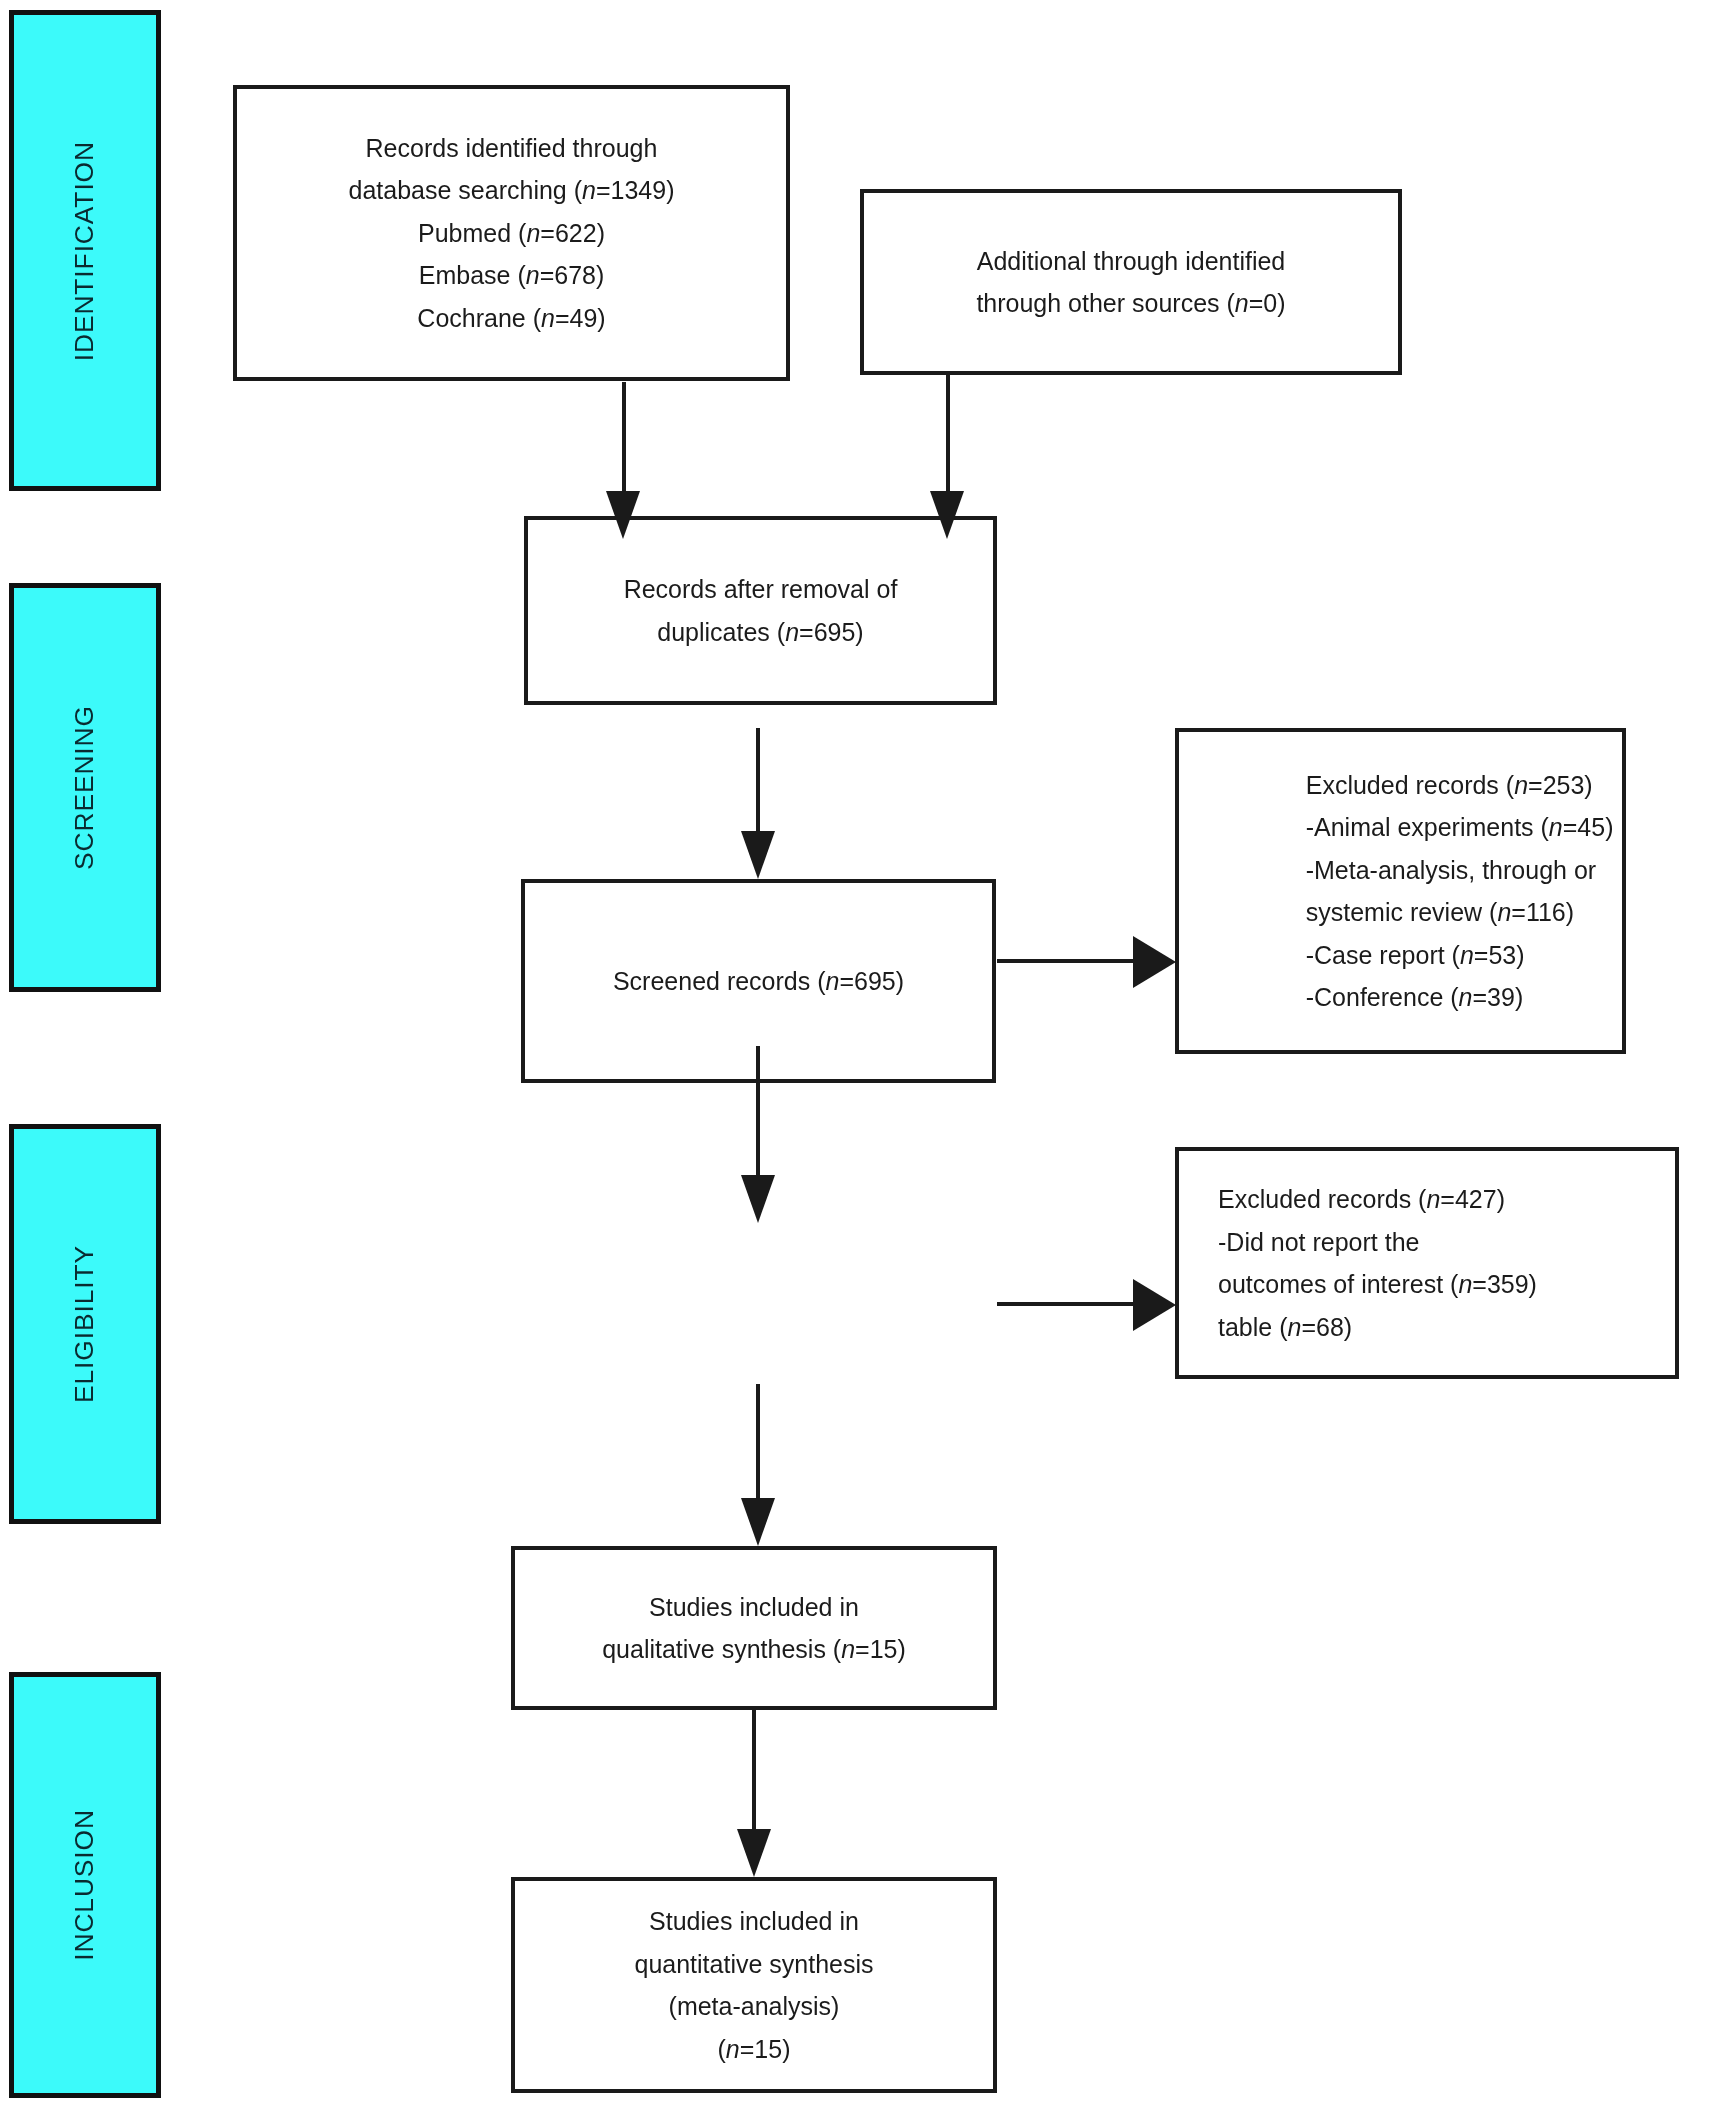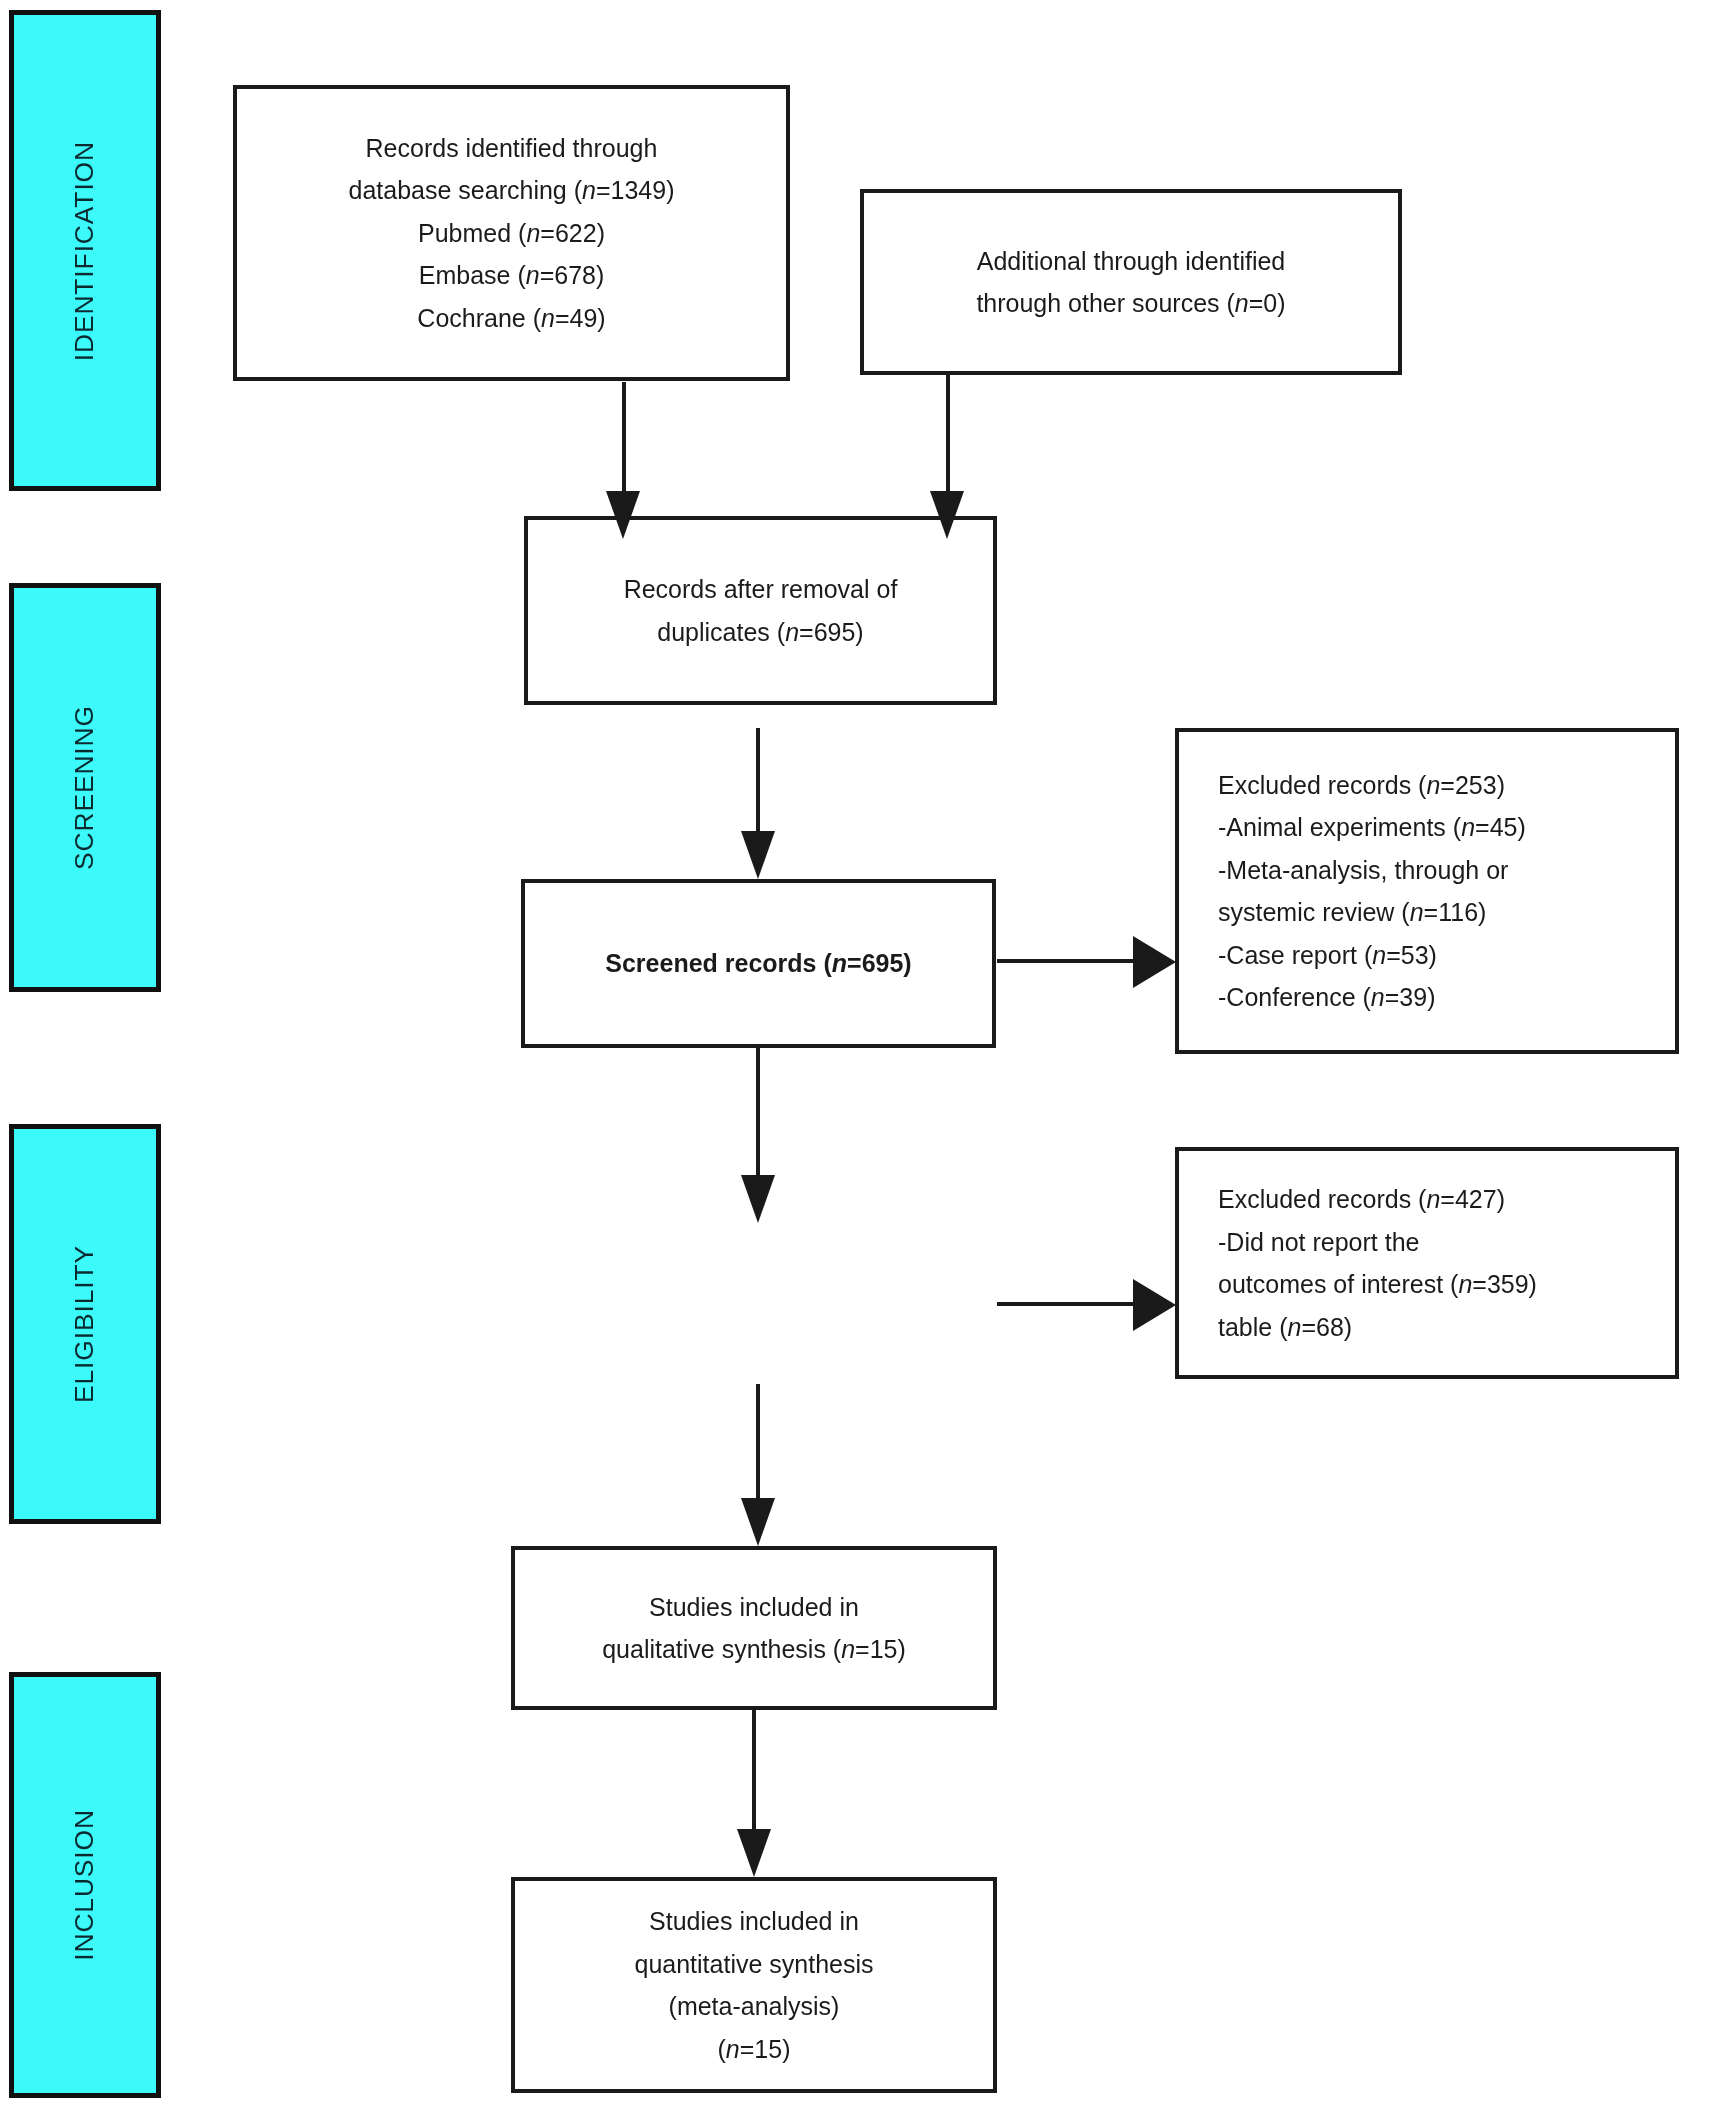--- a/index.html
+++ b/index.html
@@ -54,22 +54,22 @@
     font-size: 25px;
     line-height: 1.7;
   }
   .fbox .txt { text-align: center; }
   .fbox.left-align { justify-content: flex-start; }
   .fbox.left-align .txt { text-align: left; padding-left: 39px; padding-right: 8.5px; }
 
   #box-records-identified  { left: 233px;  top: 85px;  width: 557px; height: 296px; }
   #box-additional-records  { left: 860px; top: 189px;  width: 542px; height: 186px; }
   #box-after-duplicates    { left: 524px;  top: 516px;  width: 473px; height: 189px; }
-  #box-screened            { left: 521px;  top: 879px; width: 475px; height: 169px; font-weight: bold; }
-  #box-excluded-screening  { left: 1175px; top: 728px;  width: 504px; height: 326px; }
+  #box-screened            { left: 521px;  top: 879px; width: 475px; height: 204px; }
+  #box-excluded-screening  { left: 1175px; top: 728px;  width: 451px; height: 326px; justify-content: flex-end; }
   #box-fulltext            { left: 521px;  top: 1222px; width: 475px; height: 162px; }
   #box-excluded-eligibility{ left: 1175px; top: 1147px; width: 504px; height: 232px; }
   #box-qualitative         { left: 511px;  top: 1546px; width: 486px; height: 164px; }
   #box-quantitative        { left: 511px;  top: 1877px; width: 486px; height: 216px; }
 
   
   .vline, .hline, .head-down, .head-right { position: absolute; }
   .vline { width: 4.3px;  background: #1a1a1a; }
   .hline { height: 4.3px; background: #1a1a1a; }
   .head-down {

